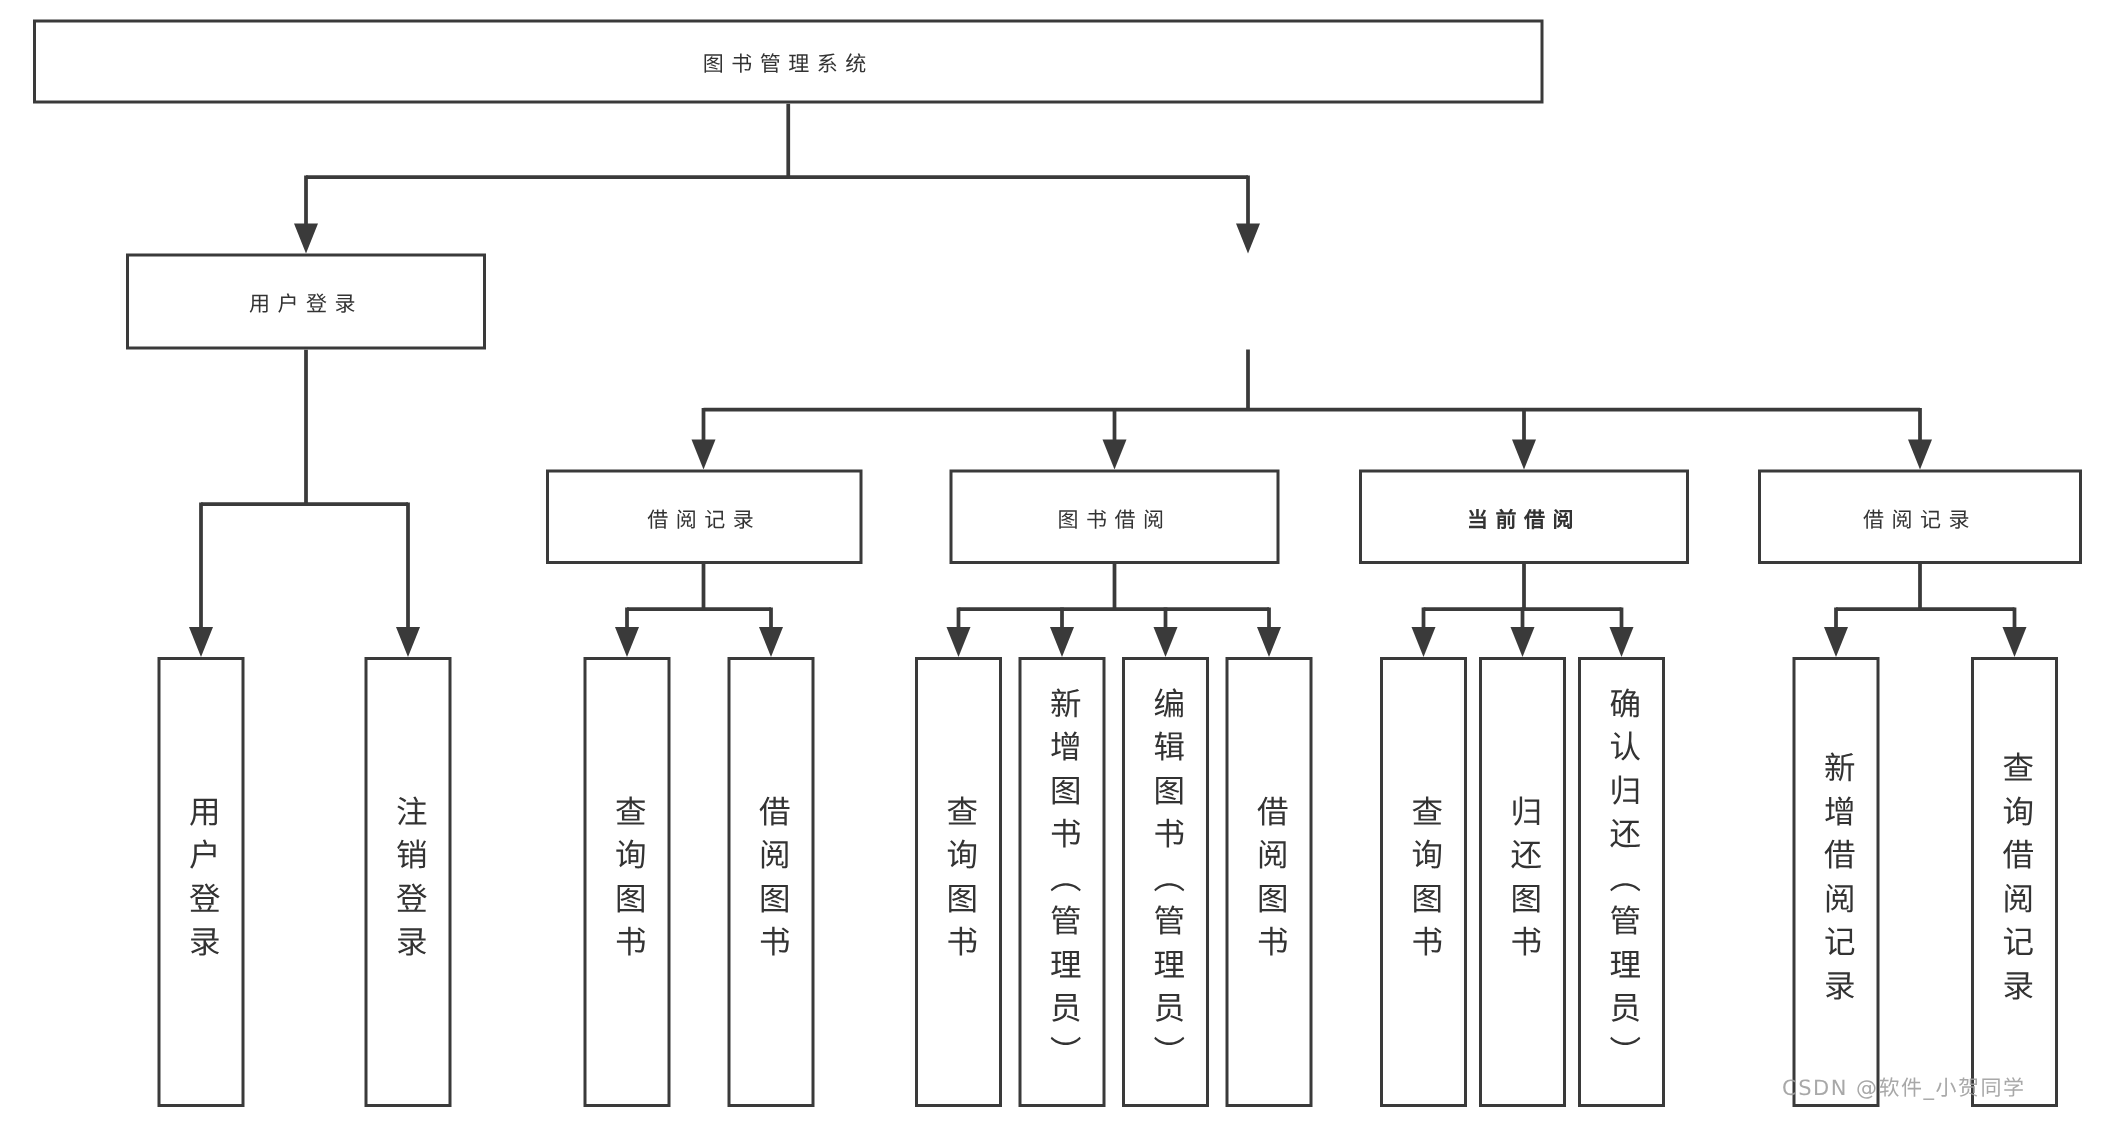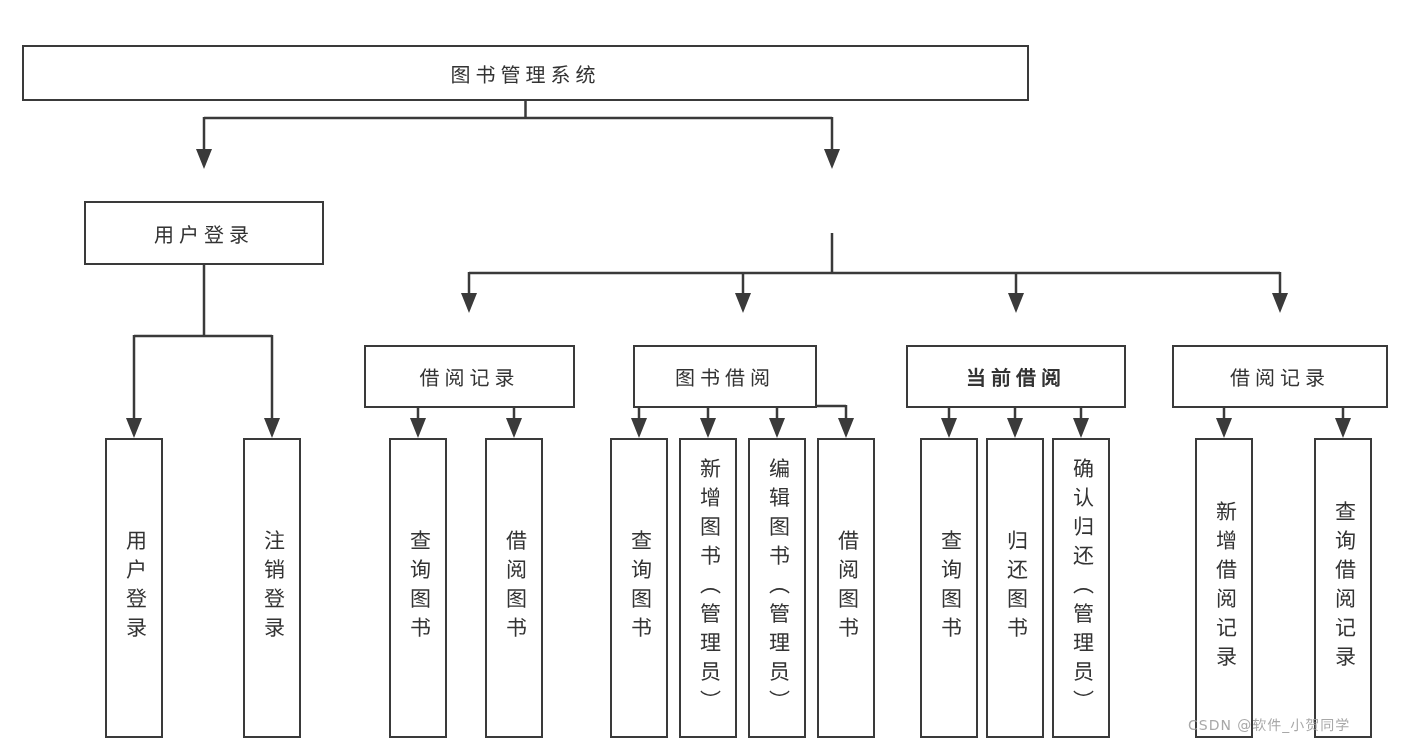--- a/index.html
+++ b/index.html
@@ -21,24 +21,23 @@
     box-sizing: border-box;
     background: #ffffff;
     border: 2.5px solid #3a3a3a;
     color: #333333;
     display: flex;
     align-items: center;
     justify-content: center;
     text-align: center;
   }
   .node.h {
-    font-size: 20px;
+    font-size: 14px;
     letter-spacing: 5px;
     white-space: nowrap;
-    margin-top: 32px;
   }
   .node.v {
     writing-mode: vertical-rl;
     text-orientation: mixed;
     font-size: 21px;
     letter-spacing: 8px;
     line-height: 1;
   }
   .watermark {
     position: absolute;
@@ -125,21 +124,21 @@
     <span>图书管理系统</span>
   </div>
 
   <div class="node h" style="left:84px; top:169px; width:240px; height:64px;">
     <span>用户登录</span>
   </div>
 
   <div class="node h" style="left:364px; top:313px; width:211px; height:63px;">
     <span>借阅记录</span>
   </div>
-  <div class="node h" style="left:633px; top:313px; width:184px; height:63px;">
+  <div class="node h" style="left:633px; top:313px; width:220px; height:63px;">
     <span>图书借阅</span>
   </div>
   <div class="node h" style="left:906px; top:313px; width:220px; height:63px;font-weight:bold;">
     <span>当前借阅</span>
   </div>
   <div class="node h" style="left:1172px; top:313px; width:216px; height:63px;">
     <span>借阅记录</span>
   </div>
 
   <div class="node v" style="left:105px; top:438px; width:58px; height:300px;">

